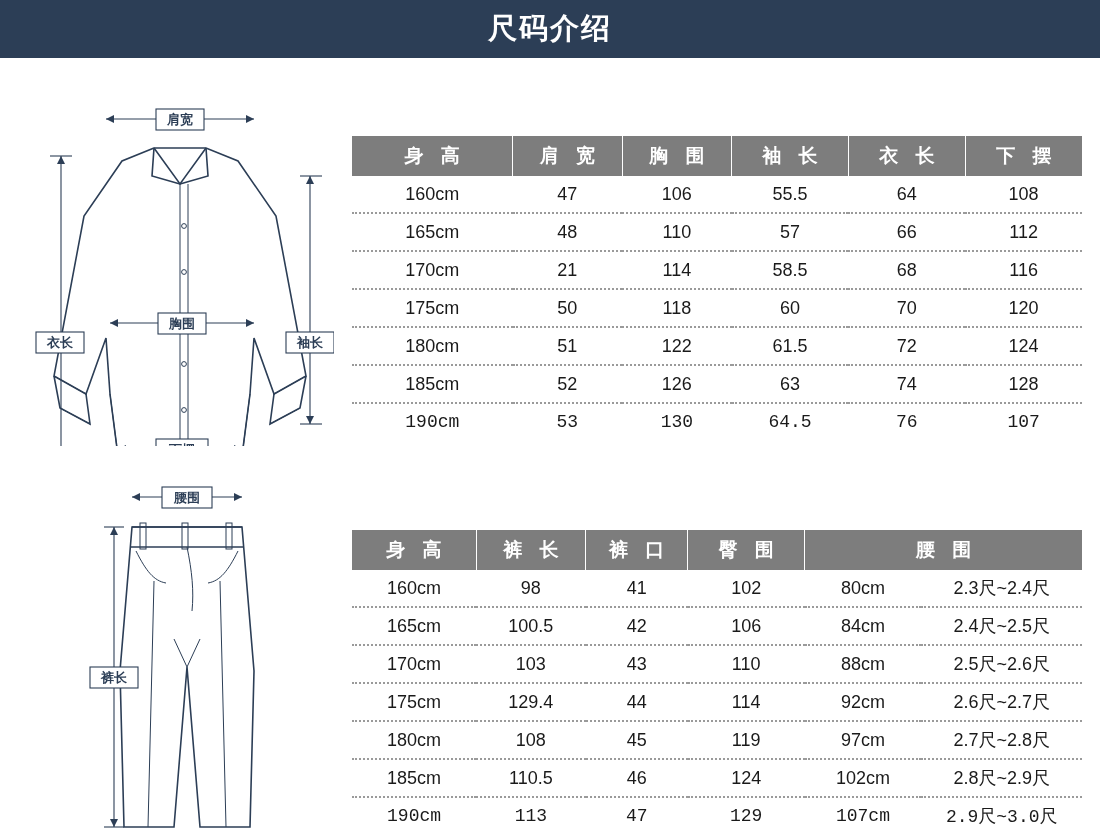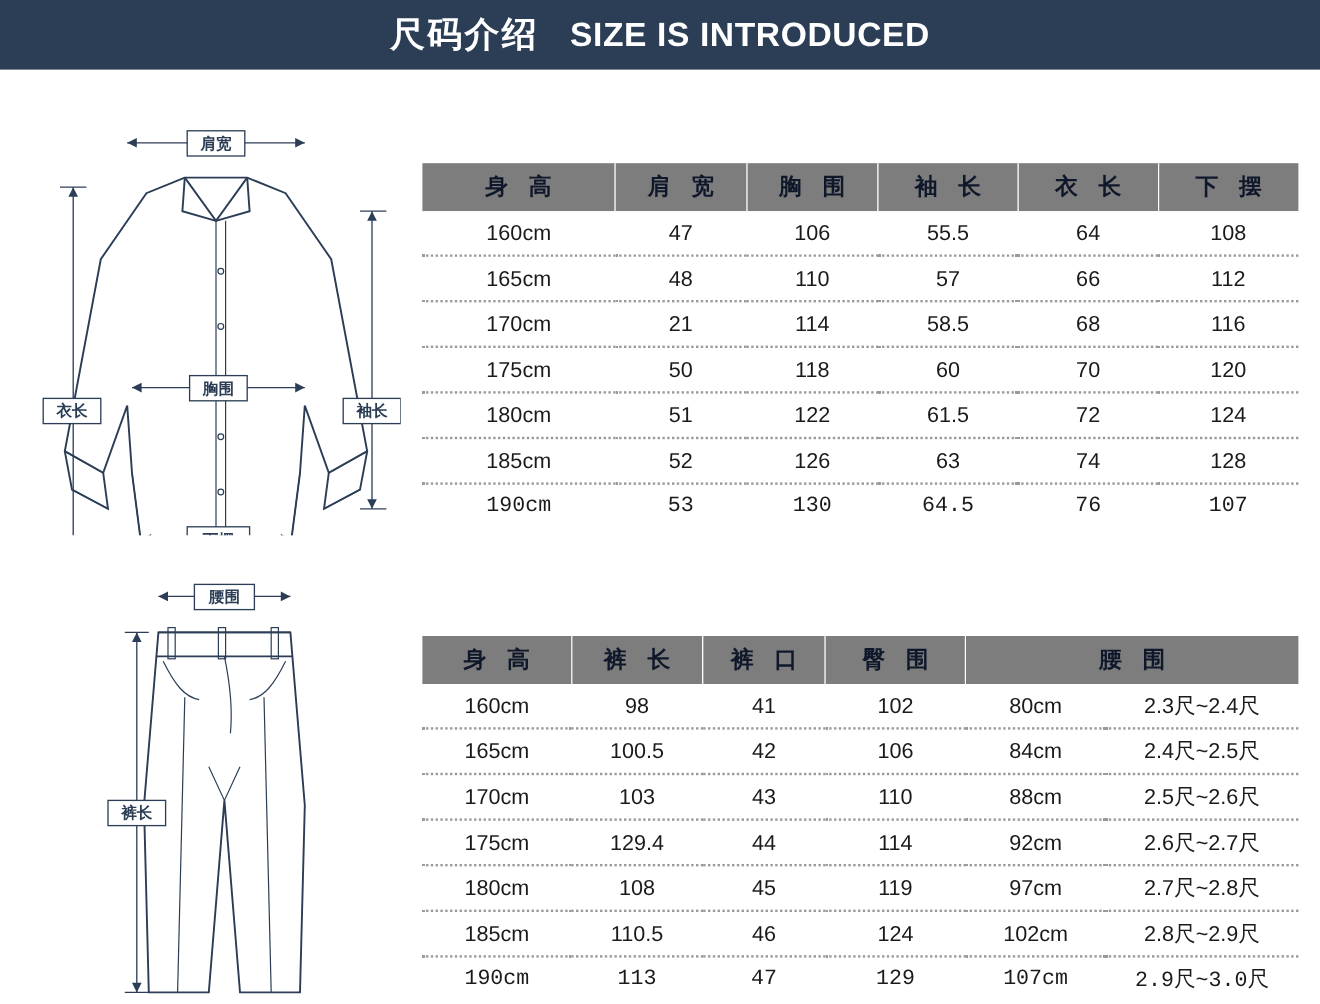--- a/index.html
+++ b/index.html
@@ -76,21 +76,21 @@
   }
 
   
   table.size-table {
     border-collapse: collapse;
     width: 100%;
     table-layout: fixed;
   }
   table.size-table thead th {
     background: #7d7d7d;
-    color: #0f172a;
+    color: #ffffff;
     font-size: 19px;
     font-weight: bold;
     letter-spacing: 6px;
     text-indent: 6px;
     height: 40px;
     padding: 0;
     border-right: 1px solid #ffffff;
     text-align: center;
     vertical-align: middle;
   }
@@ -123,21 +123,20 @@
     fill: #2c3e56;
     font-weight: bold;
   }
   .lblbox { fill: #ffffff; stroke: #2c3e56; stroke-width: 1.1; }
 </style>
 </head>
 <body>
 
 <div class="header">
   <span class="cn">尺码介绍</span>
-  <span class="en">SIZE IS INTRODUCED</span>
 </div>
 
 <div class="board">
 
   <div class="figure-top">
     <svg class="art" width="320" height="370" viewBox="0 0 320 370">
 
       <line class="dim" x1="92" y1="43" x2="240" y2="43"></line>
       <polygon points="92,43 100,39 100,47" fill="#2c3e56"></polygon>
       <polygon points="240,43 232,39 232,47" fill="#2c3e56"></polygon>

